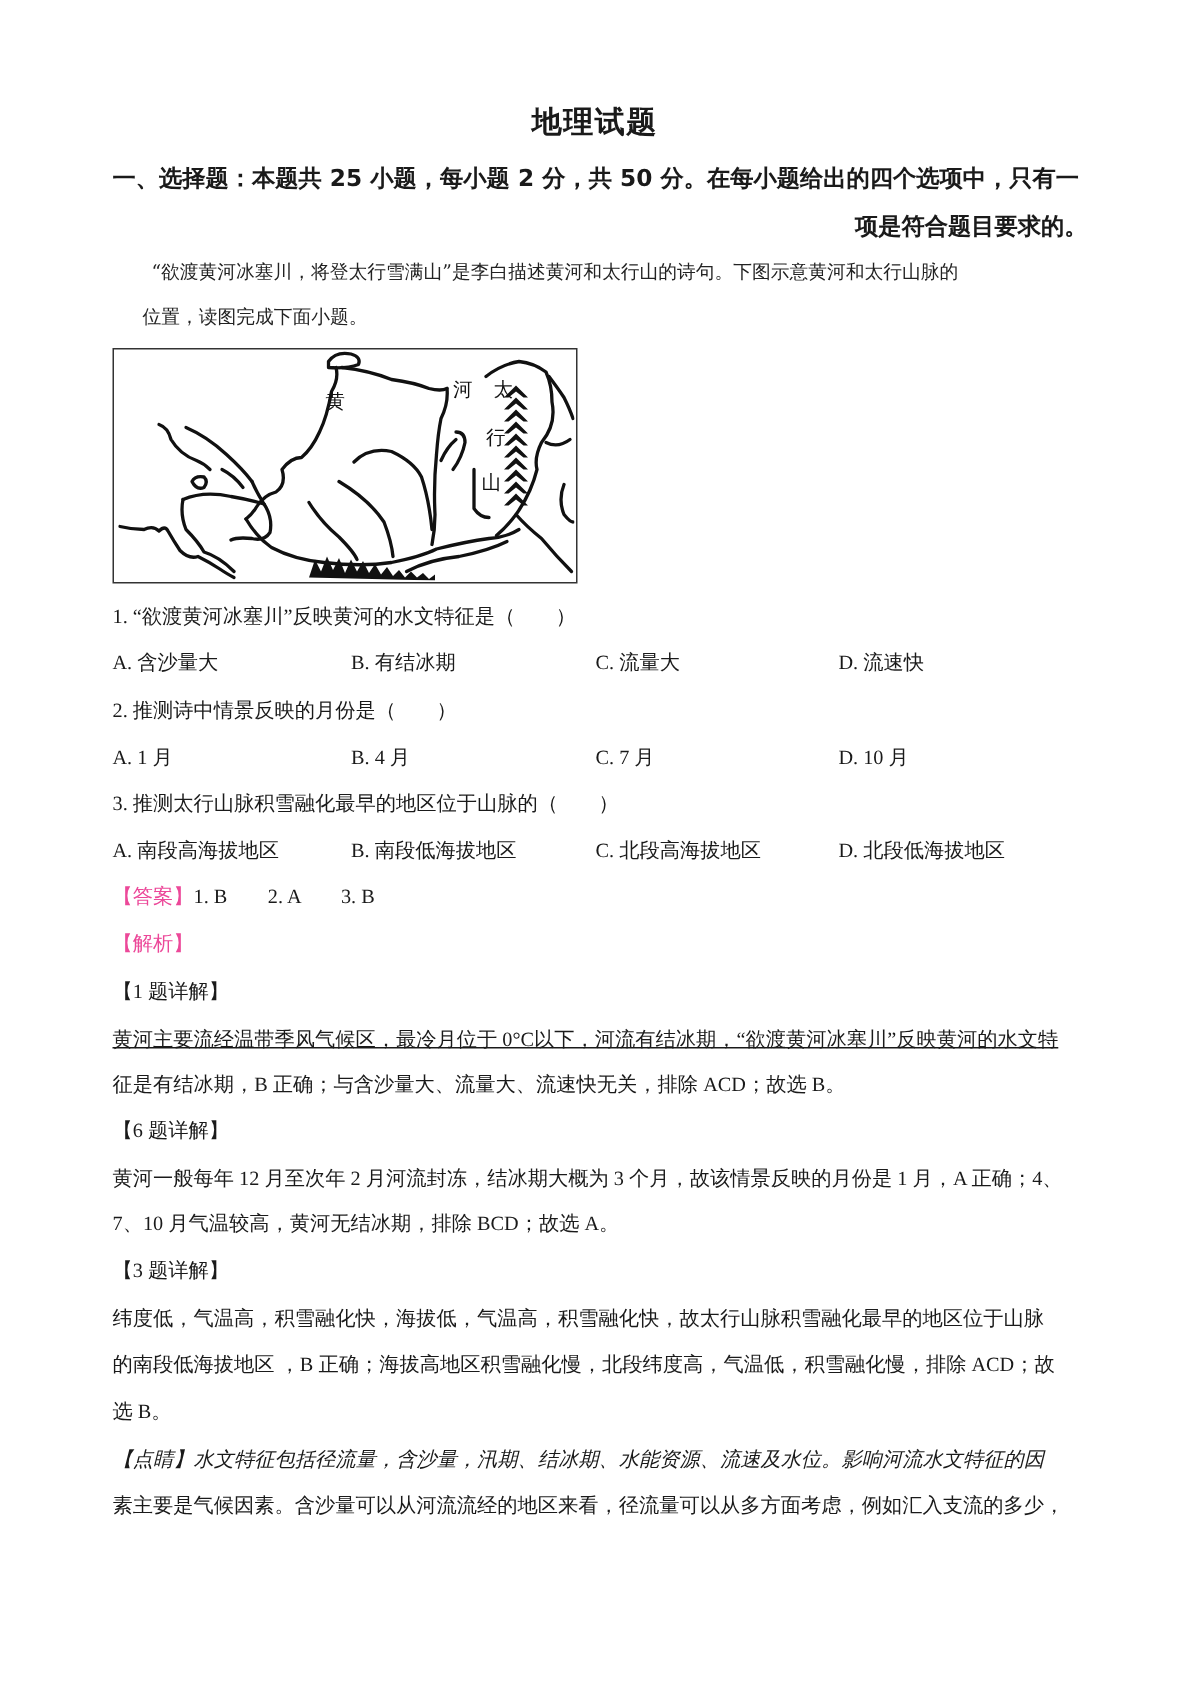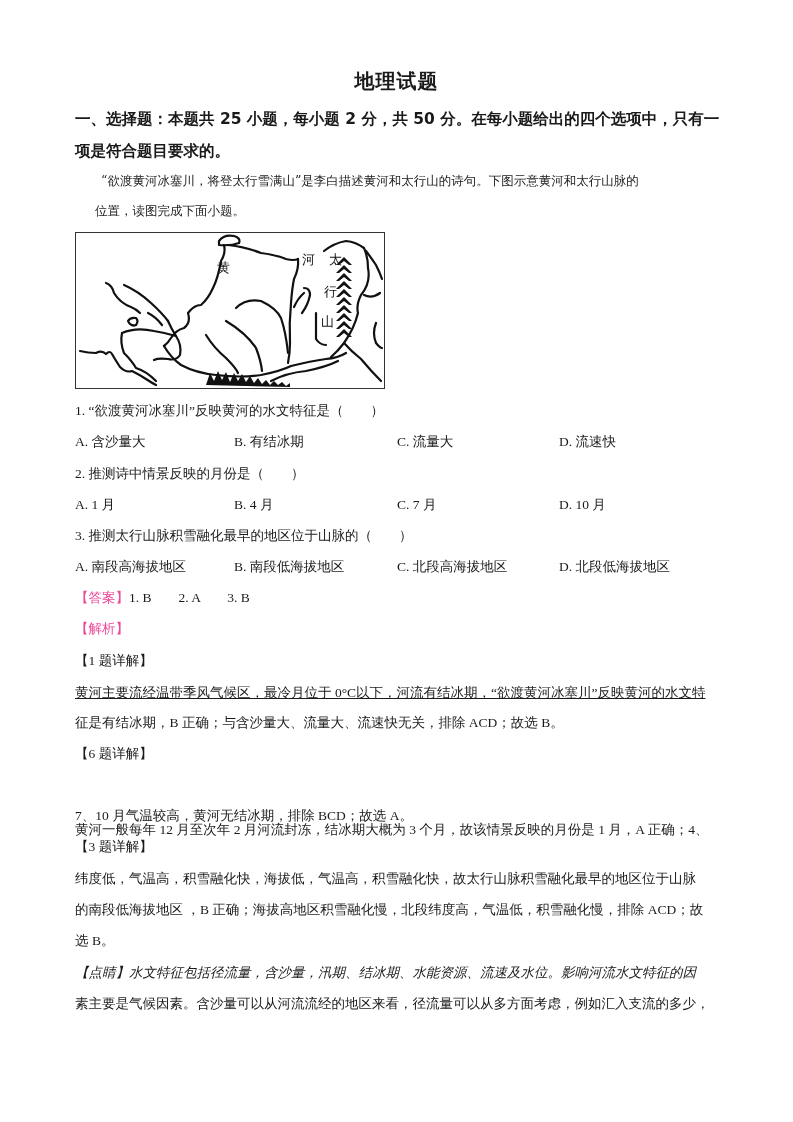--- a/index.html
+++ b/index.html
@@ -32,21 +32,21 @@
   }
   .map svg { display: block; }
   .maplabel { position: absolute; font-size: 13px; font-family: "DejaVu Sans", sans-serif; color: #111; }
 </style>
 </head>
 <body>
 
 <div class="abs title">地理试题</div>
 
 <div class="abs section-head" style="top:103px;">一、选择题：本题共 25 小题，每小题 2 分，共 50 分。在每小题给出的四个选项中，只有一</div>
-<div class="abs section-head" style="top:135px;">项是符合题目要求的。</div>
+<div class="abs section-head" style="top:135px;text-align:right;">项是符合题目要求的。</div>
 
 <div class="abs intro" style="top:166px; text-indent:26px;">“欲渡黄河冰塞川，将登太行雪满山”是李白描述黄河和太行山的诗句。下图示意黄河和太行山脉的</div>
 <div class="abs intro" style="top:196px;margin-left:20px;">位置，读图完成下面小题。</div>
 
 <div class="abs map">
   <svg width="307" height="154" viewBox="0 0 307 154">
     <g fill="none" stroke="#111" stroke-width="2.2" stroke-linecap="round" stroke-linejoin="round">
 
       <path d="M143 8 Q148 1 158 3 Q165 5 163 10 Q155 13 143 12 Z"></path>
 
@@ -137,21 +137,21 @@
   <span class="blue">【答案】</span><span>1. B　　2. A　　3. B</span>
 </div>
 
 <div class="abs line blue" style="top:620px;">【解析】</div>
 
 <div class="abs line" style="top:652px;">【1 题详解】</div>
 <div class="abs para" style="top:678px;text-decoration:underline;">黄河主要流经温带季风气候区，最冷月位于 0°C以下，河流有结冰期，“欲渡黄河冰塞川”反映黄河的水文特</div>
 <div class="abs para" style="top:708px;">征是有结冰期，B 正确；与含沙量大、流量大、流速快无关，排除 ACD；故选 B。</div>
 
 <div class="abs line" style="top:745px;">【6 题详解】</div>
-<div class="abs para" style="top:771px;margin-top:44px;">黄河一般每年 12 月至次年 2 月河流封冻，结冰期大概为 3 个月，故该情景反映的月份是 1 月，A 正确；4、</div>
+<div class="abs para" style="top:771px;">黄河一般每年 12 月至次年 2 月河流封冻，结冰期大概为 3 个月，故该情景反映的月份是 1 月，A 正确；4、</div>
 <div class="abs para" style="top:801px;">7、10 月气温较高，黄河无结冰期，排除 BCD；故选 A。</div>
 
 <div class="abs line" style="top:838px;">【3 题详解】</div>
 <div class="abs para" style="top:864px;">纬度低，气温高，积雪融化快，海拔低，气温高，积雪融化快，故太行山脉积雪融化最早的地区位于山脉</div>
 <div class="abs para" style="top:895px;">的南段低海拔地区 ，B 正确；海拔高地区积雪融化慢，北段纬度高，气温低，积雪融化慢，排除 ACD；故</div>
 <div class="abs para" style="top:926px;">选 B。</div>
 
 <div class="abs para" style="top:958px;font-style:italic;">
   <span>【点睛】</span><span>水文特征包括径流量，含沙量，汛期、结冰期、水能资源、流速及水位。影响河流水文特征的因</span>
 </div>

